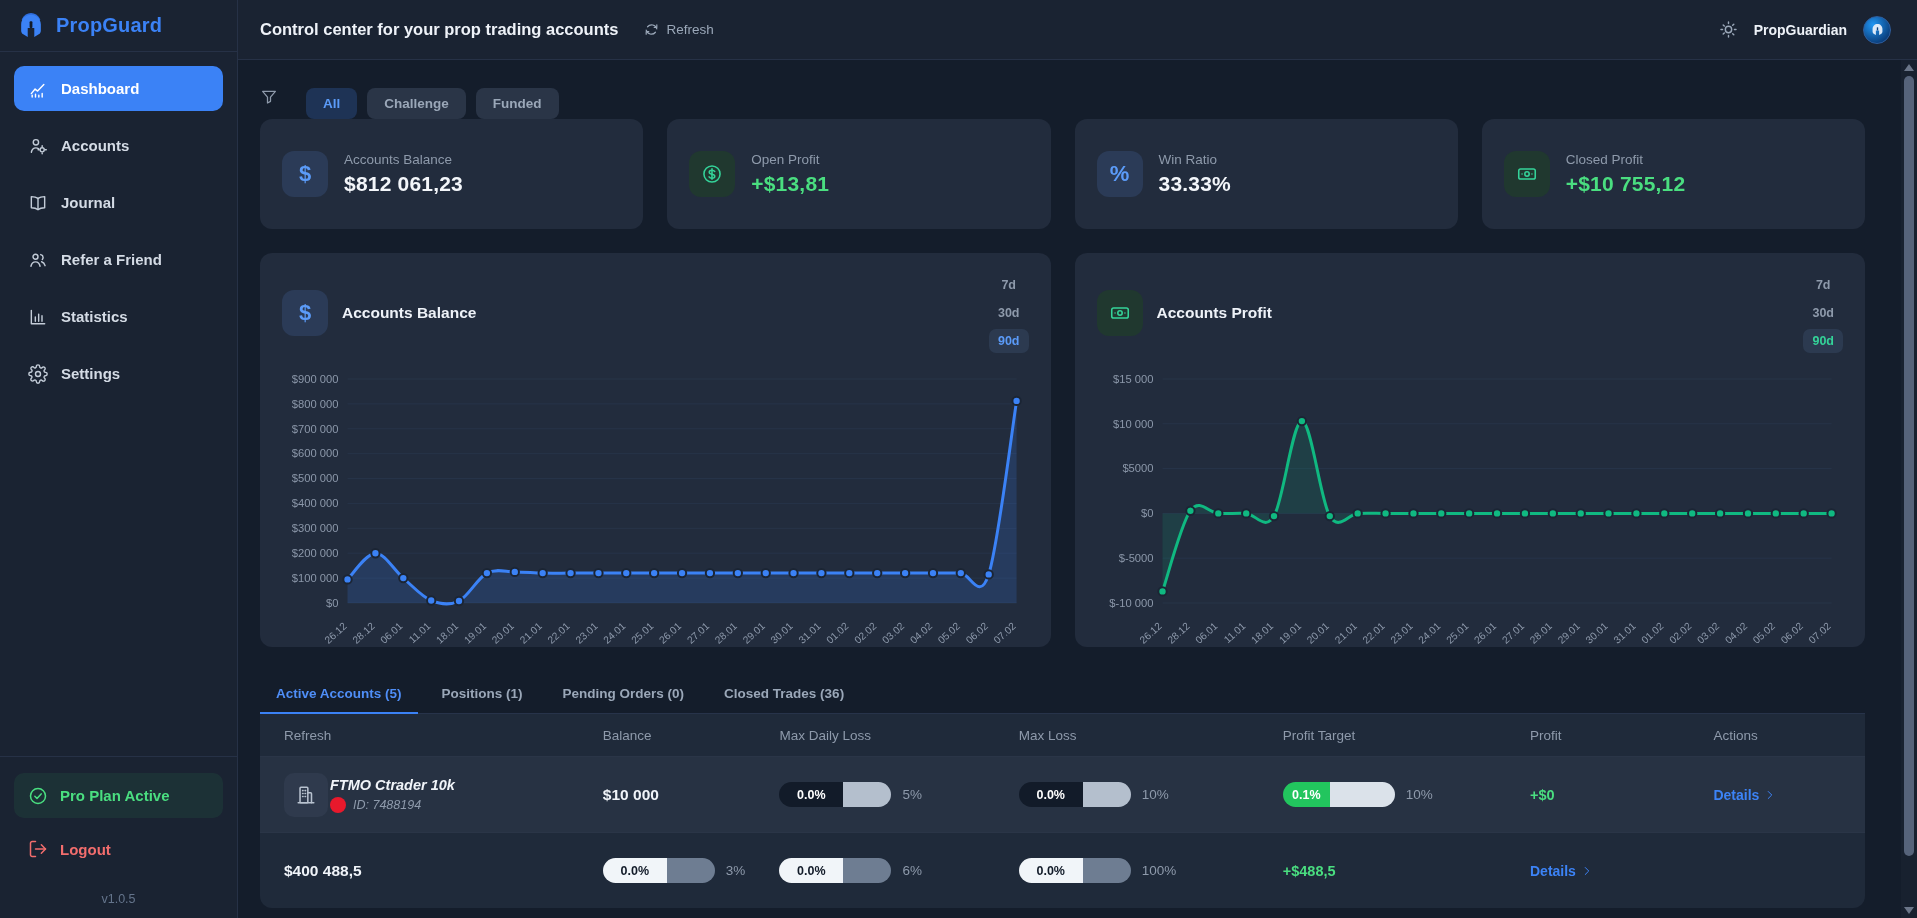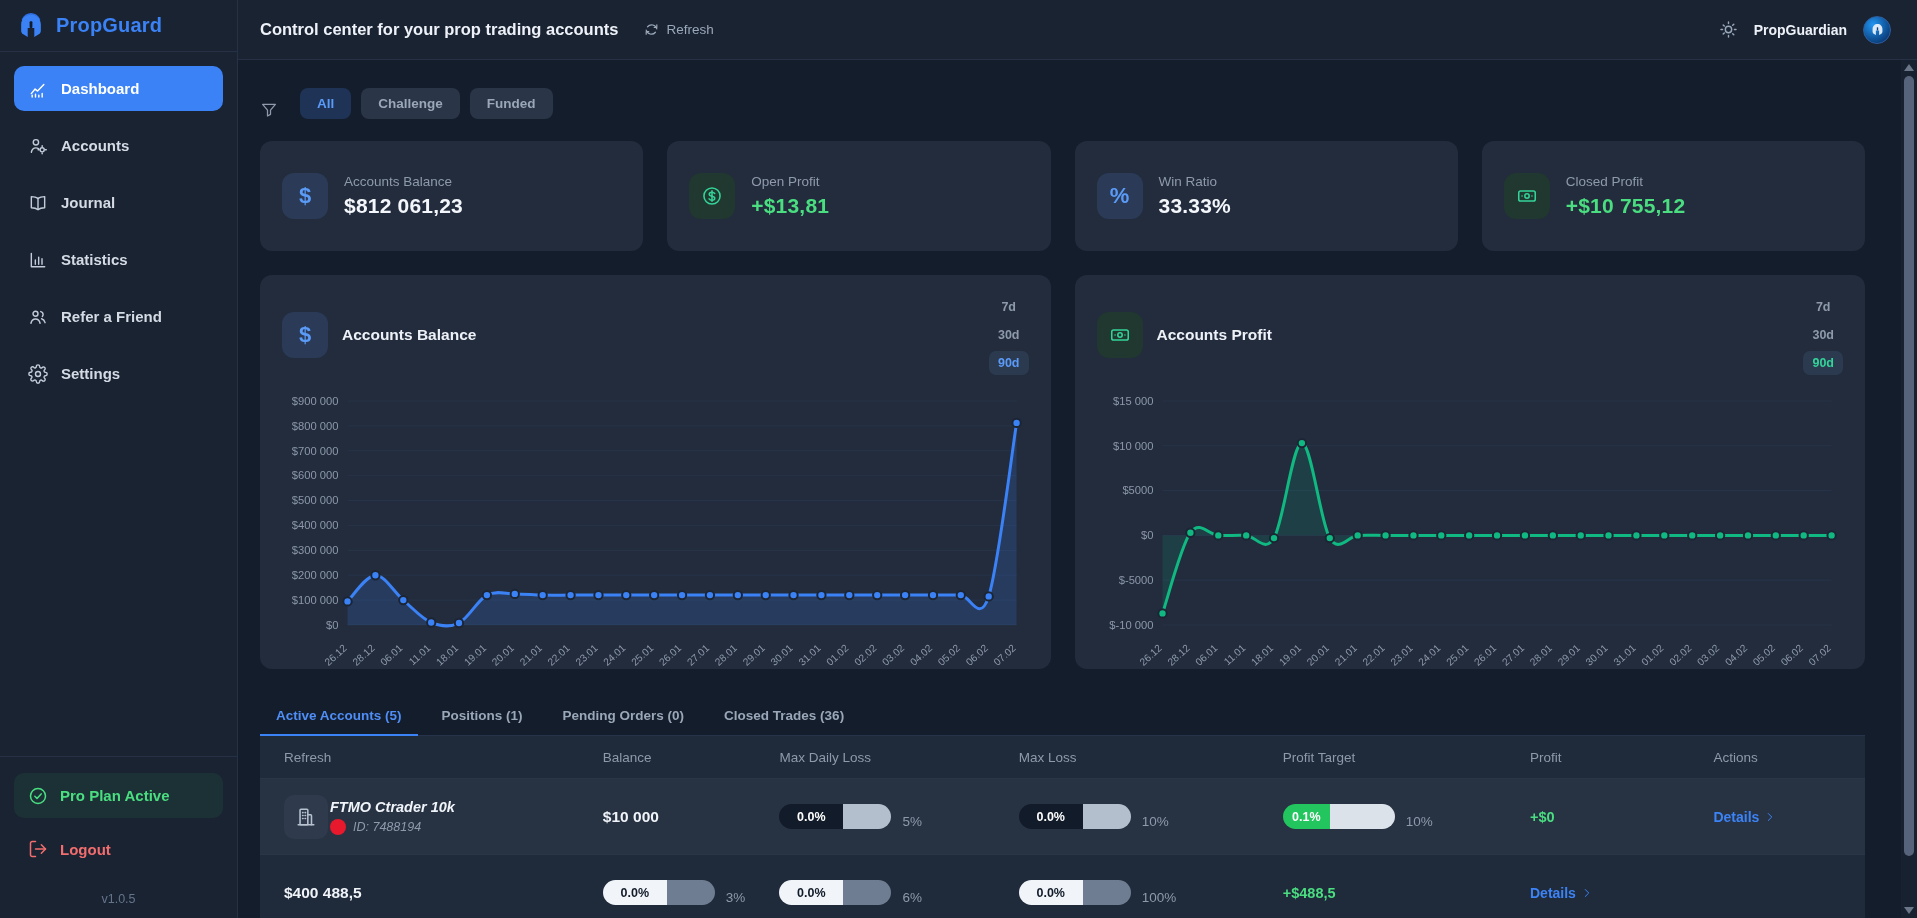--- a/index.html
+++ b/index.html
@@ -65,21 +65,21 @@
   .avatar {
     width:28px; height:28px; border-radius:50%; cursor:pointer;
     background:radial-gradient(circle at 35% 30%, #2196f3, #0a3f7d 75%);
     display:flex; align-items:center; justify-content:center;
     border:1px solid #2f5e9e;
   }
   .avatar svg { width:15px; height:15px; }
 
   
   .content { padding:28px 52px 0 22px; flex:1; overflow:hidden; }
-  .filter-row { display:flex; align-items:flex-end; gap:22px; margin-bottom:22px; }
+  .filter-row { display:flex; align-items:flex-start; gap:28px; }
   .filter-row > svg { width:18px; height:18px; stroke:#8e9aab; }
   .chips { display:flex; gap:10px; }
   .chip {
     height:31px; padding:0 17px; border-radius:8px; border:none; cursor:pointer;
     font-family:inherit; font-size:13.5px; font-weight:700;
     background:#2a3547; color:#9aa7b8; display:flex; align-items:center;
   }
   .chip.active { background:#1e3355; color:#5b9bf8; }
 
   .stats { display:grid; grid-template-columns:repeat(4,1fr); gap:24px; margin-bottom:24px; }
@@ -133,21 +133,21 @@
   .acc-cell { display:flex; align-items:center; gap:2px;font-style:italic; }
   .acc-icon {
     width:44px; height:44px; border-radius:10px; background:#2f3a4d; flex:none;
     display:flex; align-items:center; justify-content:center;
   }
   .acc-icon svg { width:22px; height:22px; stroke:#b8c2cf; }
   .acc-name { font-size:14.5px; font-weight:800; color:#f0f4f9; margin-bottom:4px; }
   .acc-id { display:flex; align-items:center; gap:7px; color:#8e9aab; font-size:12.5px; }
   .mini-badge { width:16px; height:16px; border-radius:50%; flex:none; }
   .bal { font-size:15.5px; font-weight:800; color:#f0f4f9; }
-  .pill-wrap { display:flex; align-items:flex-end; gap:11px; }
+  .pill-wrap { display:flex; align-items:center; gap:11px; }
   .pill { display:flex; width:112px; height:25px; border-radius:13px; overflow:hidden; flex:none; }
   .pill-val { display:flex; align-items:center; justify-content:center; font-weight:800; font-size:12.5px; width:57%; }
   .pill-rest { flex:1; }
   .v-dark .pill-val { background:#121b29; color:#fff; }
   .v-dark .pill-rest { background:#b4bfcd; }
   .v-light .pill-val { background:#f1f5f9; color:#111a28; }
   .v-light .pill-rest { background:#6e7d92; }
   .v-green .pill-val { background:#22c55e; color:#fff; width:42%; }
   .v-green .pill-rest { background:#dbe2ea; }
   .pill-limit { color:#8e9aab; font-size:13.5px; }
@@ -213,36 +213,36 @@
             <svg viewBox="0 0 24 24" fill="none" stroke="currentColor" stroke-width="1.7" stroke-linecap="round" stroke-linejoin="round">
               <path d="M12 6.5C10 4.9 7.3 4.3 4 4.3v13.4c3.3 0 6 .6 8 2.2 2-1.6 4.7-2.2 8-2.2V4.3c-3.3 0-6 .6-8 2.2z"></path>
               <path d="M12 6.5v13.4"></path>
             </svg>
           </span>
           <span>Journal</span>
         </button>
         <button class="side-item">
           <span style="display:flex">
             <svg viewBox="0 0 24 24" fill="none" stroke="currentColor" stroke-width="1.7" stroke-linecap="round" stroke-linejoin="round">
-              <path d="M4 4v16h16"></path>
-              <path d="M8.8 17v-5M12.8 17V8.5M16.8 17v-6.5"></path>
+              <circle cx="9" cy="8" r="3"></circle>
+              <path d="M3.5 19.5c.7-3.2 3-5.2 5.5-5.2s4.8 2 5.5 5.2"></path>
+              <path d="M15.3 5.5c1.6.4 2.8 1.9 2.8 3.6 0 .9-.3 1.7-.9 2.4"></path>
+              <path d="M16.3 14.1c2 .6 3.6 2.4 4.2 4.7"></path>
             </svg>
           </span>
-          <span>Statistics</span>
+          <span>Refer a Friend</span>
         </button>
         <button class="side-item">
           <span style="display:flex">
             <svg viewBox="0 0 24 24" fill="none" stroke="currentColor" stroke-width="1.7" stroke-linecap="round" stroke-linejoin="round">
-              <circle cx="9" cy="8" r="3"></circle>
-              <path d="M3.5 19.5c.7-3.2 3-5.2 5.5-5.2s4.8 2 5.5 5.2"></path>
-              <path d="M15.3 5.5c1.6.4 2.8 1.9 2.8 3.6 0 .9-.3 1.7-.9 2.4"></path>
-              <path d="M16.3 14.1c2 .6 3.6 2.4 4.2 4.7"></path>
+              <path d="M4 4v16h16"></path>
+              <path d="M8.8 17v-5M12.8 17V8.5M16.8 17v-6.5"></path>
             </svg>
           </span>
-          <span>Refer a Friend</span>
+          <span>Statistics</span>
         </button>
         <button class="side-item">
           <span style="display:flex">
             <svg viewBox="0 0 24 24" fill="none" stroke="currentColor" stroke-width="1.7" stroke-linecap="round" stroke-linejoin="round">
               <circle cx="12" cy="12" r="3"></circle>
               <path d="M19.4 15a1.7 1.7 0 0 0 .3 1.9l.1.1a2 2 0 1 1-2.8 2.8l-.1-.1a1.7 1.7 0 0 0-1.9-.3 1.7 1.7 0 0 0-1 1.5V21a2 2 0 1 1-4 0v-.1a1.7 1.7 0 0 0-1-1.6 1.7 1.7 0 0 0-1.9.3l-.1.1a2 2 0 1 1-2.8-2.8l.1-.1a1.7 1.7 0 0 0 .3-1.9 1.7 1.7 0 0 0-1.5-1H3a2 2 0 1 1 0-4h.1a1.7 1.7 0 0 0 1.6-1 1.7 1.7 0 0 0-.3-1.9l-.1-.1a2 2 0 1 1 2.8-2.8l.1.1a1.7 1.7 0 0 0 1.9.3H9a1.7 1.7 0 0 0 1-1.5V3a2 2 0 1 1 4 0v.1a1.7 1.7 0 0 0 1 1.6 1.7 1.7 0 0 0 1.9-.3l.1-.1a2 2 0 1 1 2.8 2.8l-.1.1a1.7 1.7 0 0 0-.3 1.9V9a1.7 1.7 0 0 0 1.5 1H21a2 2 0 1 1 0 4h-.1a1.7 1.7 0 0 0-1.5 1z"></path>
             </svg>
           </span>
           <span>Settings</span>
         </button>

